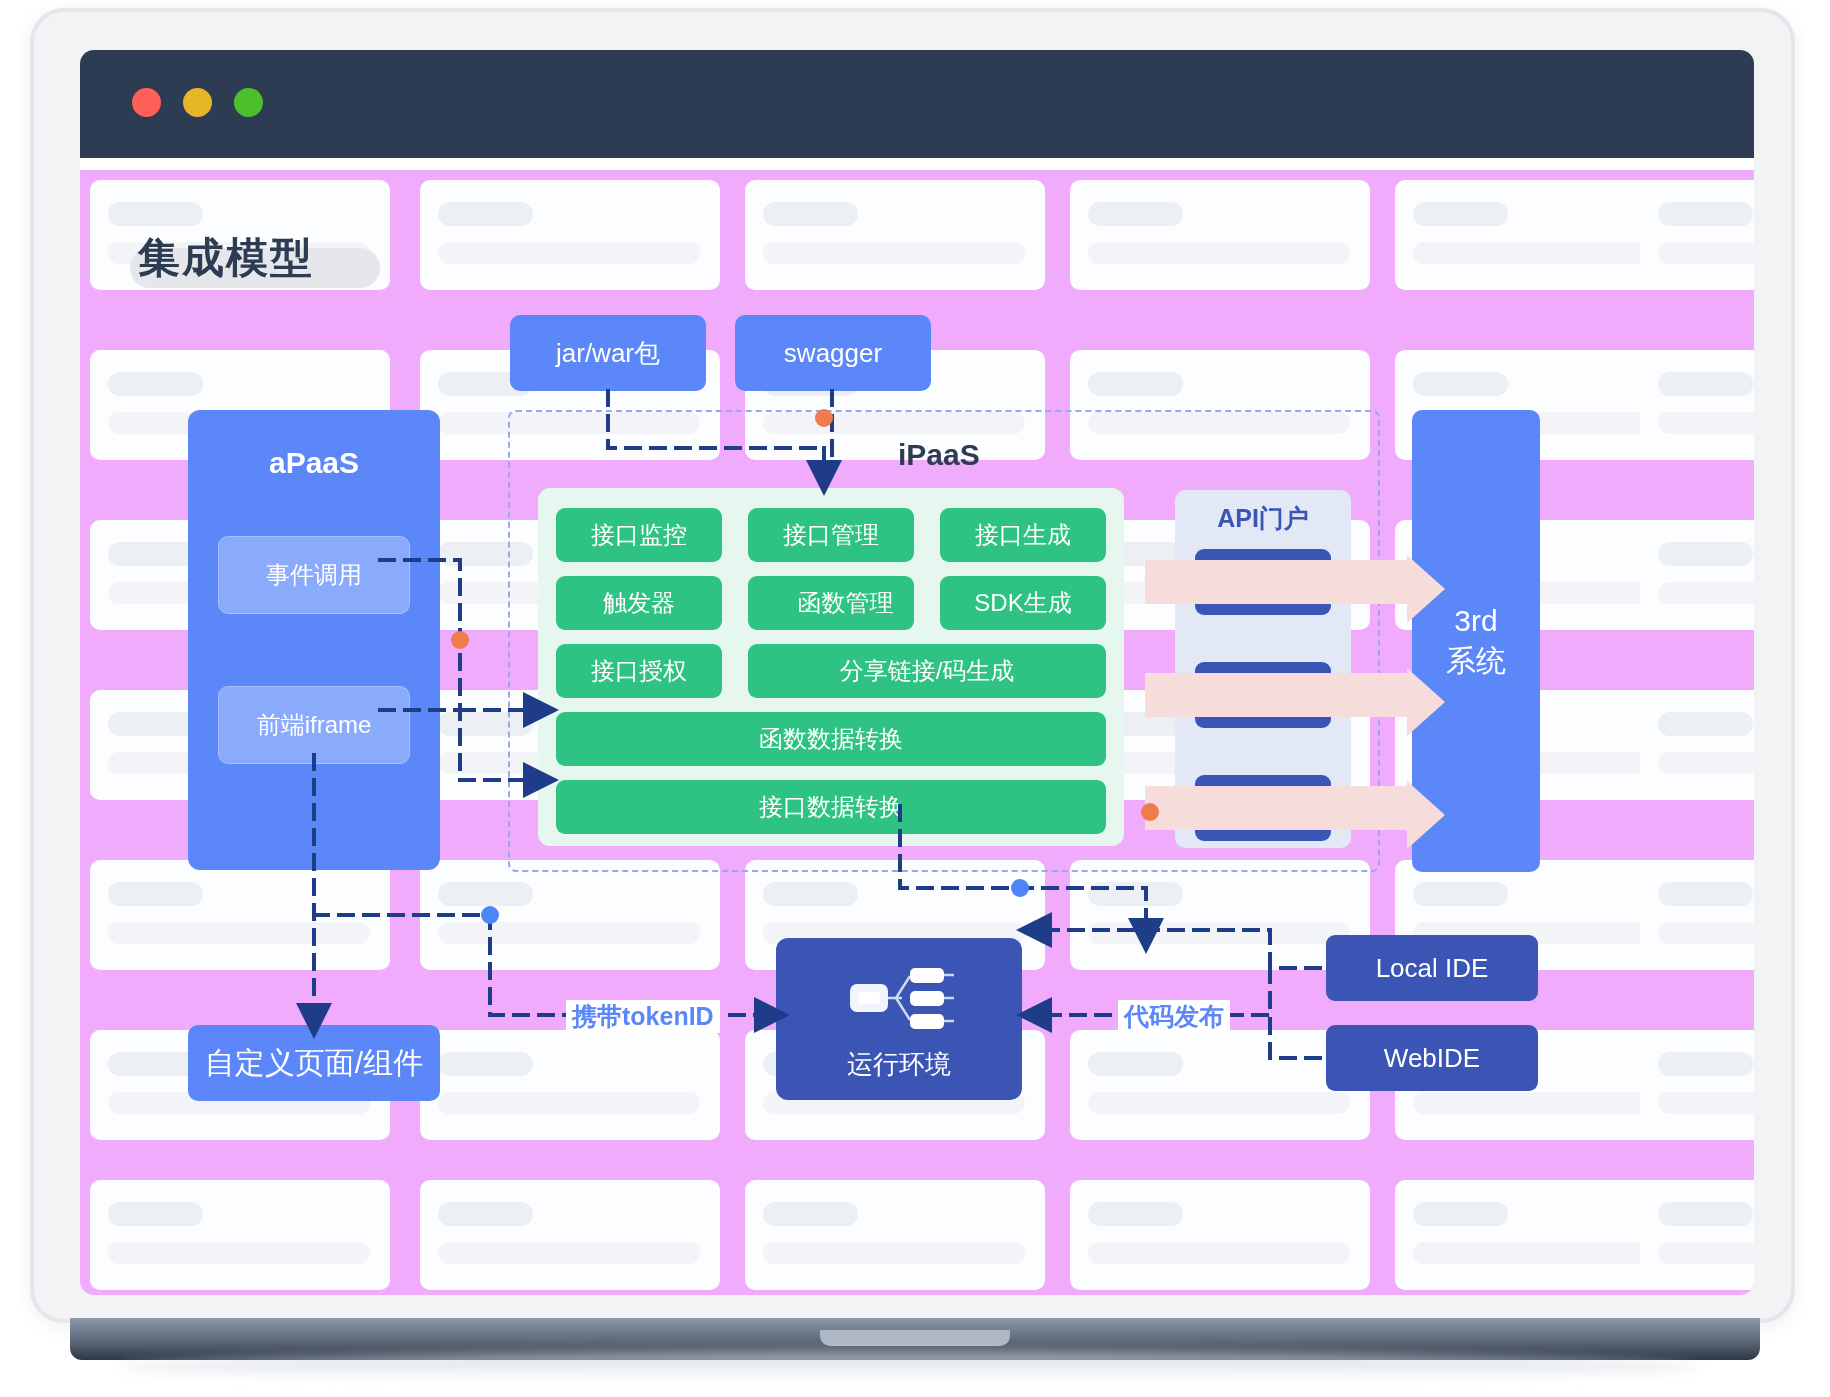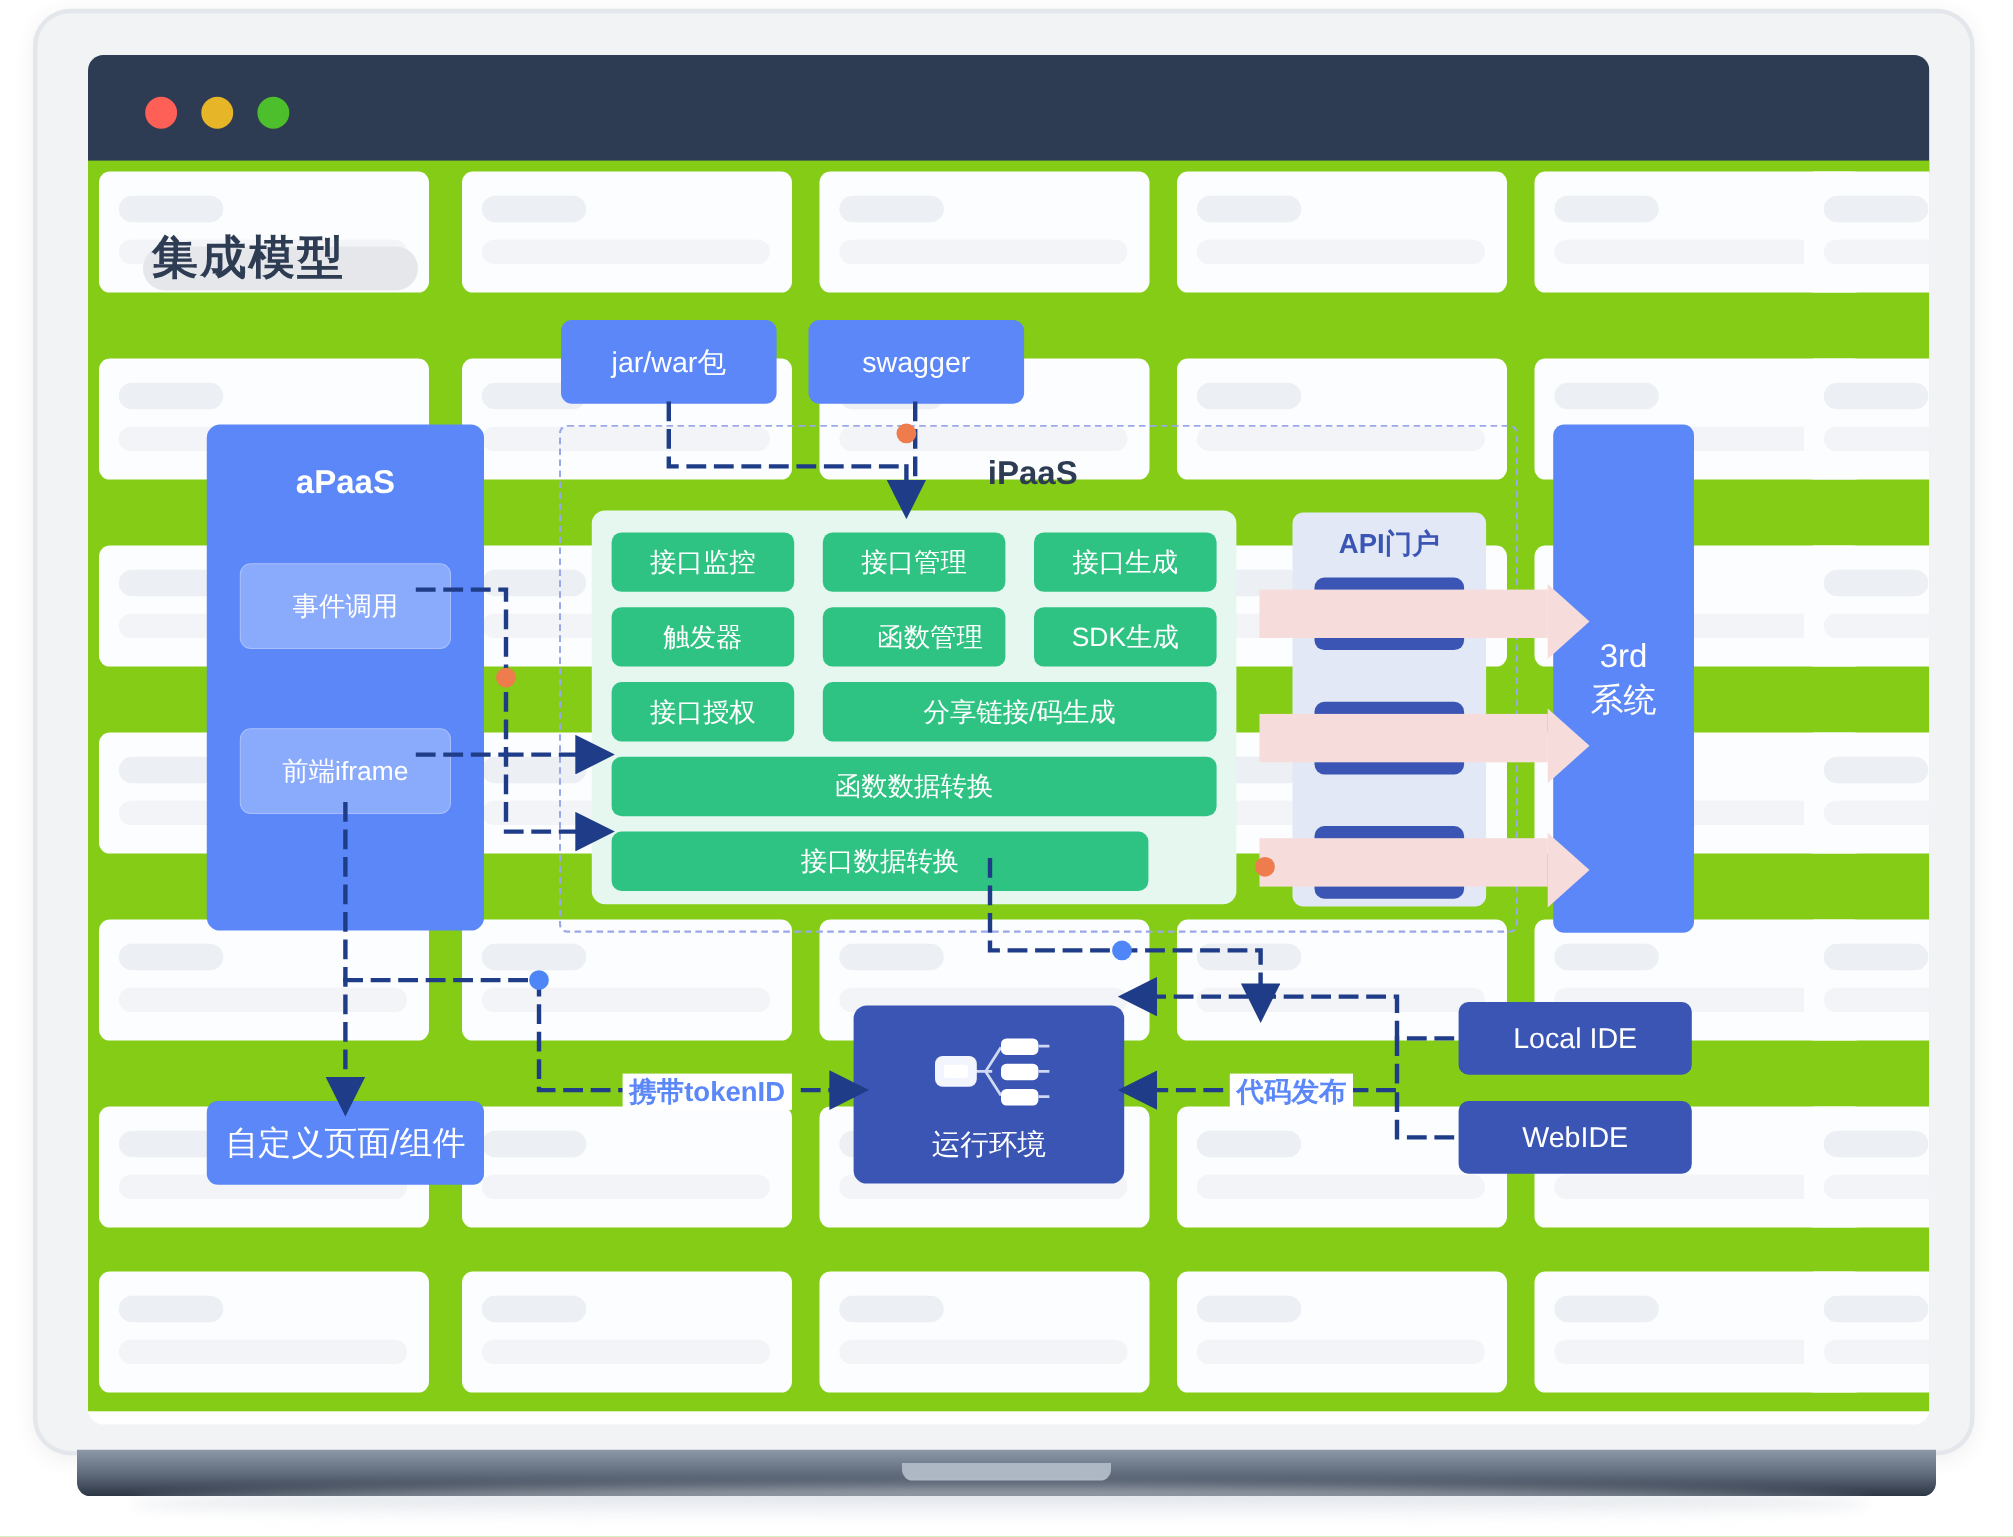--- a/index.html
+++ b/index.html
@@ -52,21 +52,21 @@
   .titlebar {
     position:absolute; left:0; top:0;
     width:100%; height:108px;
     background:#2d3c52;
   }
   .dots { position:absolute; left:52px; top:38px; display:flex; gap:22px; }
   .dot { width:29px; height:29px; border-radius:50%; }
   .dot.red{background:#fe5f57;} .dot.yellow{background:#e7b528;} .dot.green{background:#4dbf2d;}
 
   
-  .canvas { position:absolute; left:0; top:96px; width:100%; height:1137px; background:#84cc16; }
+  .canvas { position:absolute; left:0; top:120px; width:100%; height:1137px; background:#f0abfc; }
 
   
   .skel-layer { position:absolute; inset:0; z-index:0; }
   .skel-card {
     position:absolute;
     background:#fcfdfe;
     border-radius:10px;
   }
   .skel-bar { position:absolute; background:#f2f4f7; border-radius:12px; }
   .skel-bar.dark { background:#eceff3; }
@@ -403,21 +403,21 @@
         <div class="box green g-cell" style="left:476px;top:474px;width:166px;">
           <span>接口授权</span>
           </div>
         <div class="box green g-cell" style="left:668px;top:474px;width:358px;">
           <span>分享链接/码生成</span>
           </div>
 
         <div class="box green g-cell" style="left:476px;top:542px;width:550px;">
           <span>函数数据转换</span>
           </div>
-        <div class="box green g-cell" style="left:476px;top:610px;width:488px;">
+        <div class="box green g-cell" style="left:476px;top:610px;width:550px;">
           <span>接口数据转换</span>
           </div>
 
         <div class="api-panel"></div>
         <div class="api-title">API门户</div>
 
         <div class="box navy api-btn" style="left:1115px;top:379px;">
           <span>系统接口</span>
           </div>
         <div class="box navy api-btn" style="left:1115px;top:492px;">

